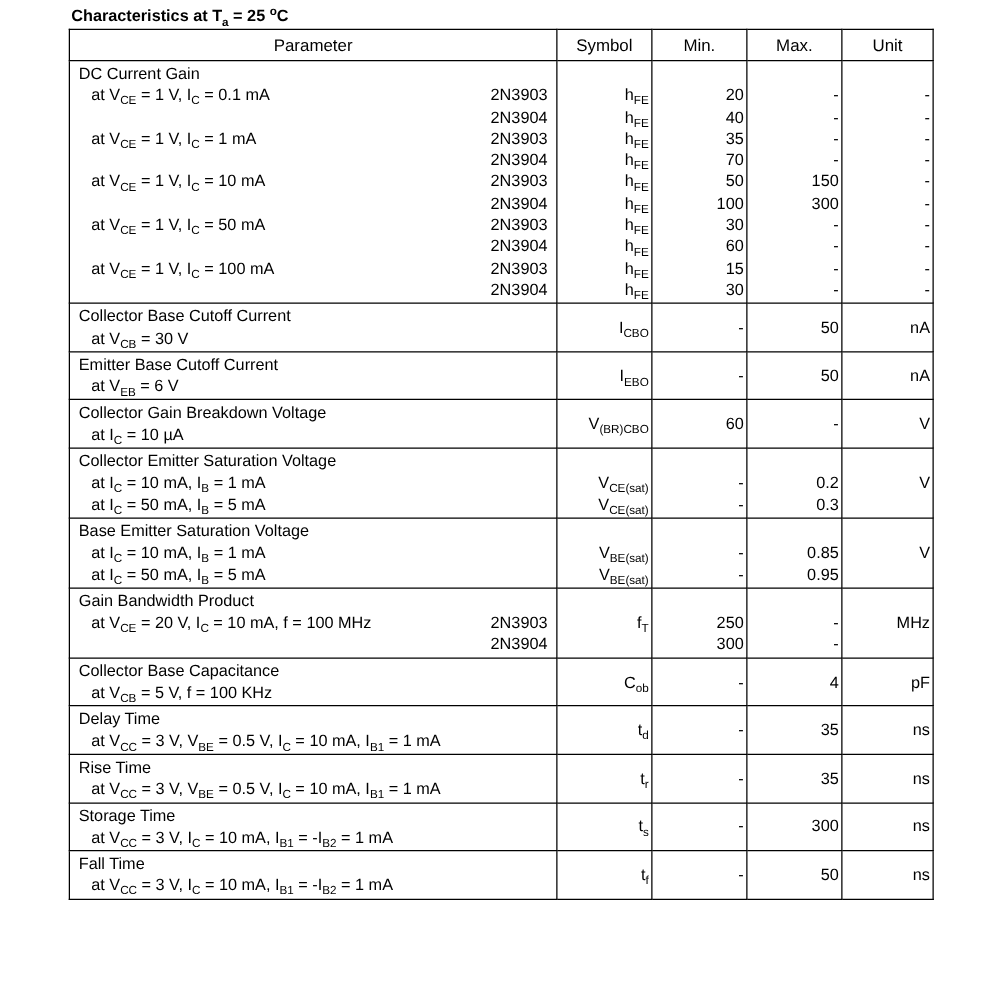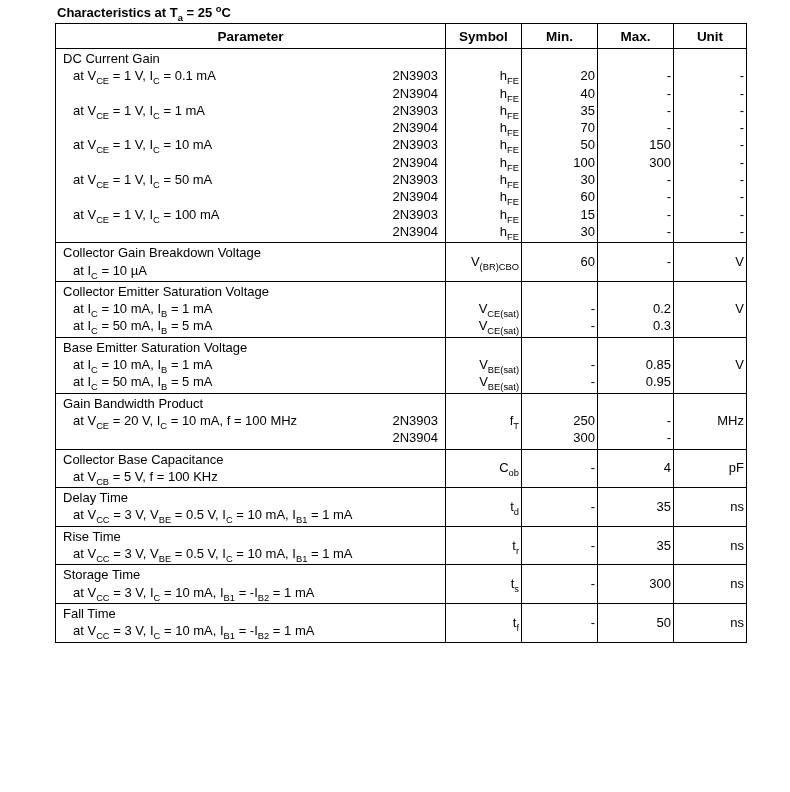--- a/index.html
+++ b/index.html
@@ -9,21 +9,21 @@
     background: #ffffff; color: #000;
     font-family: "Liberation Sans", sans-serif;
   }
   .page { position: relative; width: 790px; height: 792px; overflow: hidden; background:#fff;padding-left:44px; }
   .doc-title { position: absolute; left: 57px; top: 5px; font-size: 13px; font-weight: bold; }
   table.chars {
     position: absolute; left: 55px; top: 23px; width: 691px;
     border-collapse: collapse; table-layout: fixed;
   }
   th, td { border: 1px solid #000; }
-  th { font-weight: bold; font-size: 13.5px; height: 25px; padding: 0; }
+  th { font-weight: normal; font-size: 13.5px; height: 25px; padding: 0; }
   td { font-size: 13px; }
   .param-cell { vertical-align: top; padding: 1px 7px 2px 7px; }
   .pline { display: flex; justify-content: space-between; align-items: baseline;
            height: 17.3px; line-height: 17.3px; white-space: nowrap; }
   .pcond .ptext { margin-left: 10px; }
   .pdevice { margin-left: 8px; }
   .val-cell { vertical-align: top; text-align: right; padding: 1px 2px 2px; }
   .center-cell { vertical-align: middle; }
   .vline { height: 17.3px; line-height: 17.3px; }
   sub { font-size: 0.72em; line-height: 0; }
@@ -148,20 +148,48 @@
             <div class="vline">-</div>
             <div class="vline">-</div>
             <div class="vline">-</div>
             <div class="vline">-</div>
             <div class="vline">-</div>
           </td>
         </tr>
         <tr>
           <td class="param-cell">
             <div class="pline ptitle">
+              <span class="ptext">Collector Base Cutoff Current</span>
+            </div>
+            <div class="pline pcond">
+              <span class="ptext">at V<sub>CB</sub> = 30 V</span>
+            </div>
+          </td>
+          <td class="val-cell center-cell"><span>I<sub>CBO</sub></span></td>
+          <td class="val-cell center-cell"><span>-</span></td>
+          <td class="val-cell center-cell"><span>50</span></td>
+          <td class="val-cell center-cell"><span>nA</span></td>
+        </tr>
+        <tr>
+          <td class="param-cell">
+            <div class="pline ptitle">
+              <span class="ptext">Emitter Base Cutoff Current</span>
+            </div>
+            <div class="pline pcond">
+              <span class="ptext">at V<sub>EB</sub> = 6 V</span>
+            </div>
+          </td>
+          <td class="val-cell center-cell"><span>I<sub>EBO</sub></span></td>
+          <td class="val-cell center-cell"><span>-</span></td>
+          <td class="val-cell center-cell"><span>50</span></td>
+          <td class="val-cell center-cell"><span>nA</span></td>
+        </tr>
+        <tr>
+          <td class="param-cell">
+            <div class="pline ptitle">
               <span class="ptext">Collector Gain Breakdown Voltage</span>
             </div>
             <div class="pline pcond">
               <span class="ptext">at I<sub>C</sub> = 10 µA</span>
             </div>
           </td>
           <td class="val-cell center-cell"><span>V<sub>(BR)CBO</sub></span></td>
           <td class="val-cell center-cell"><span>60</span></td>
           <td class="val-cell center-cell"><span>-</span></td>
           <td class="val-cell center-cell"><span>V</span></td>

